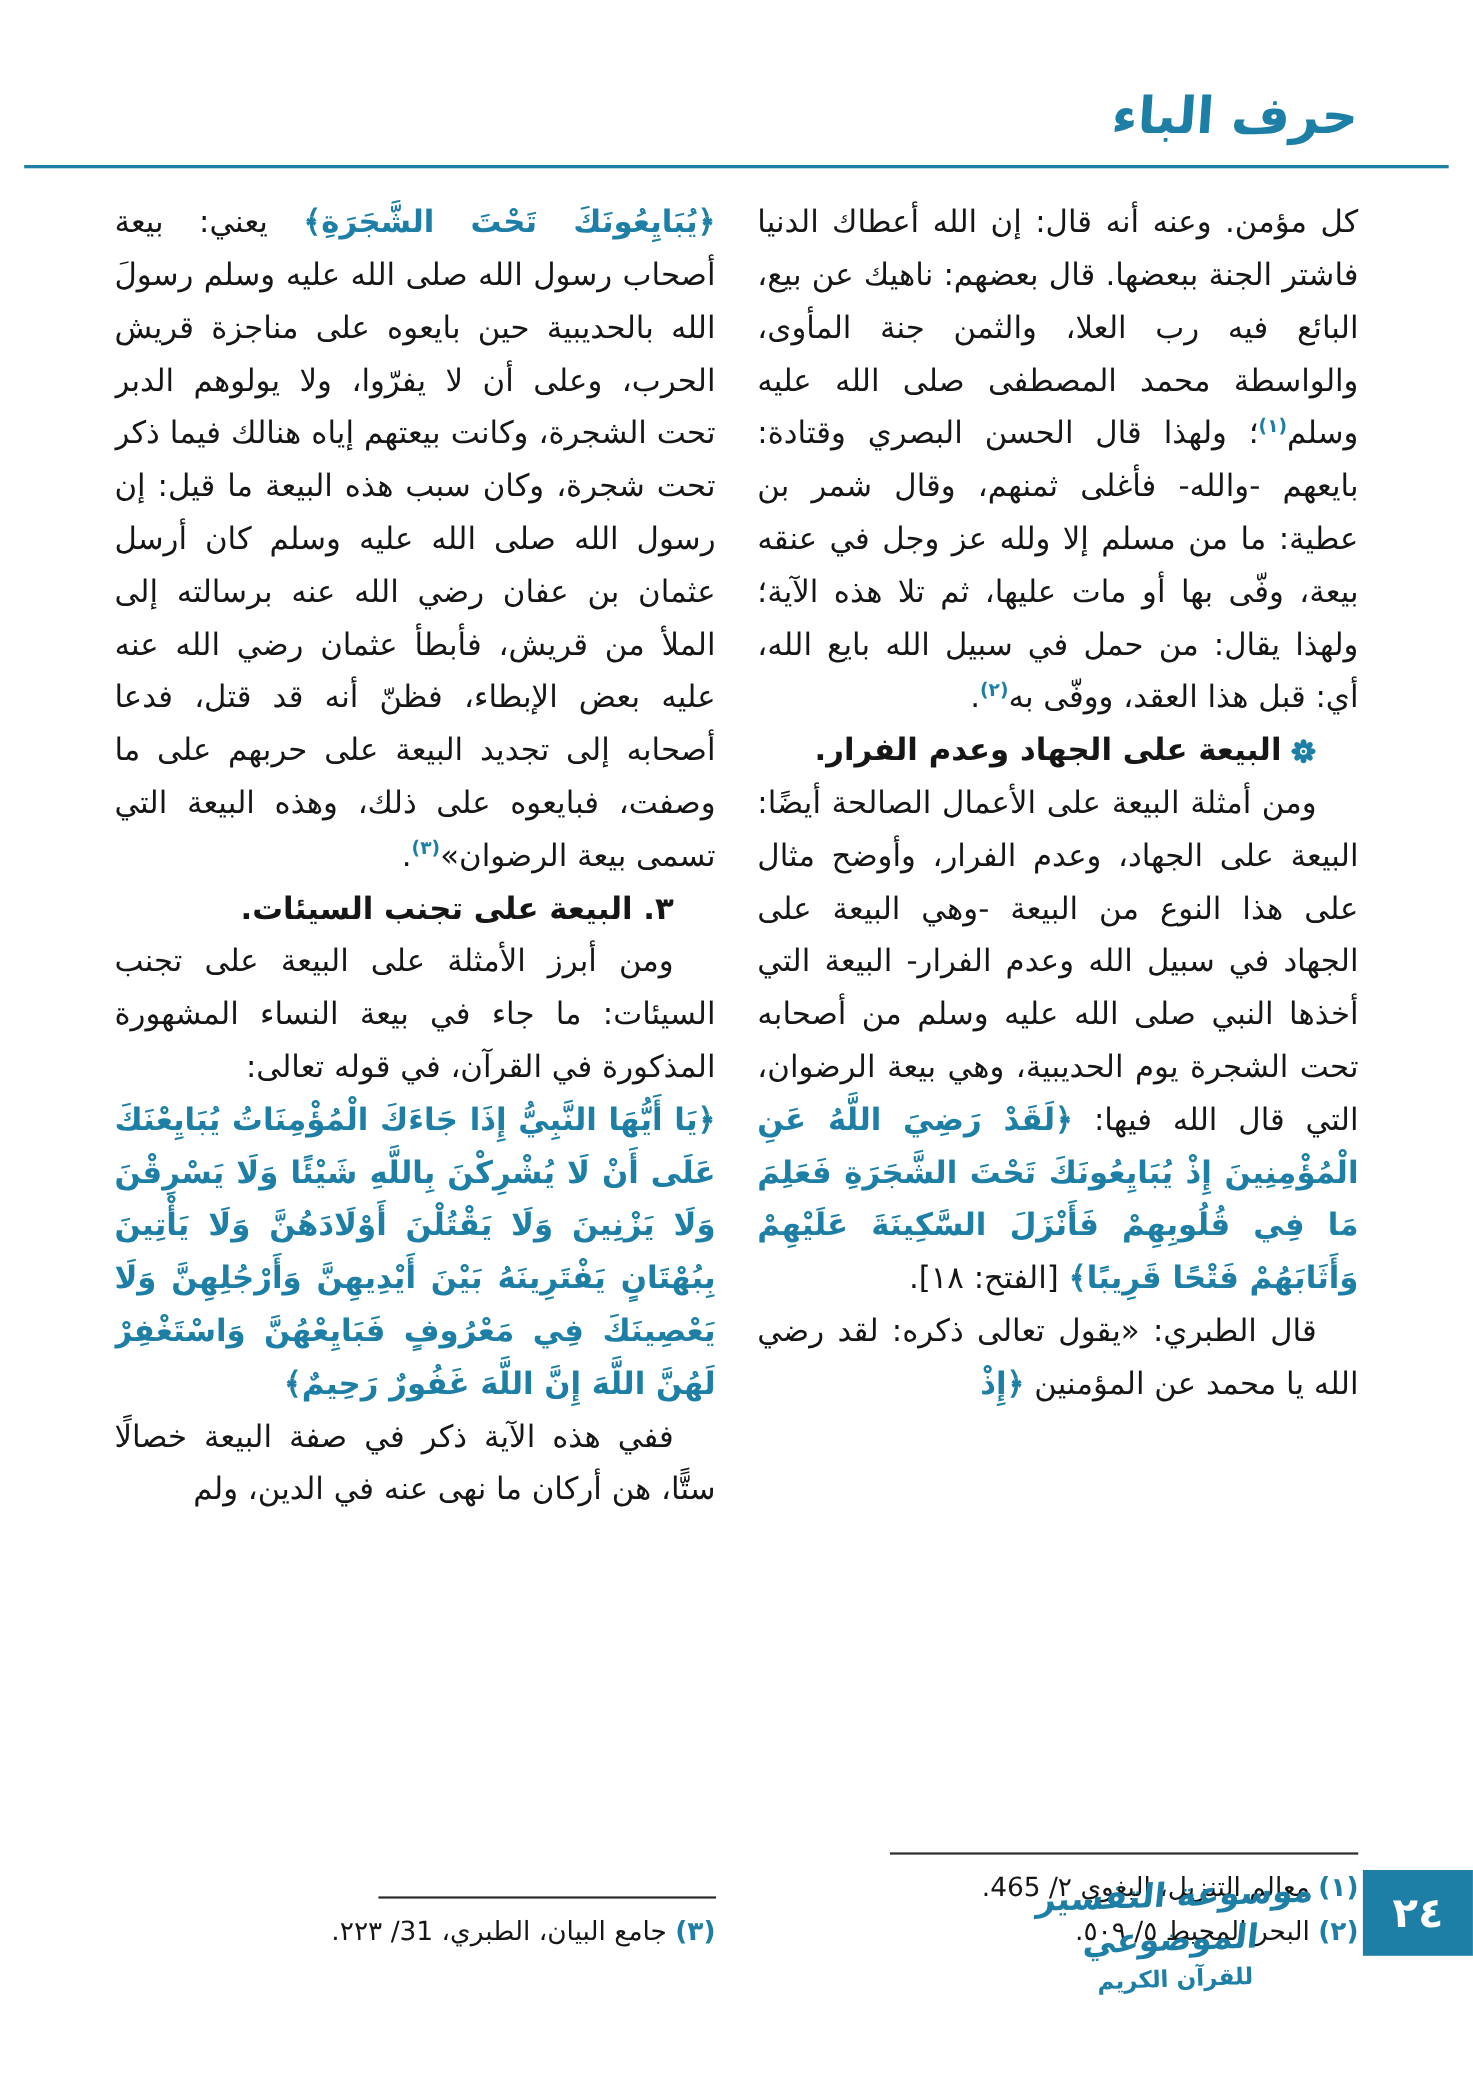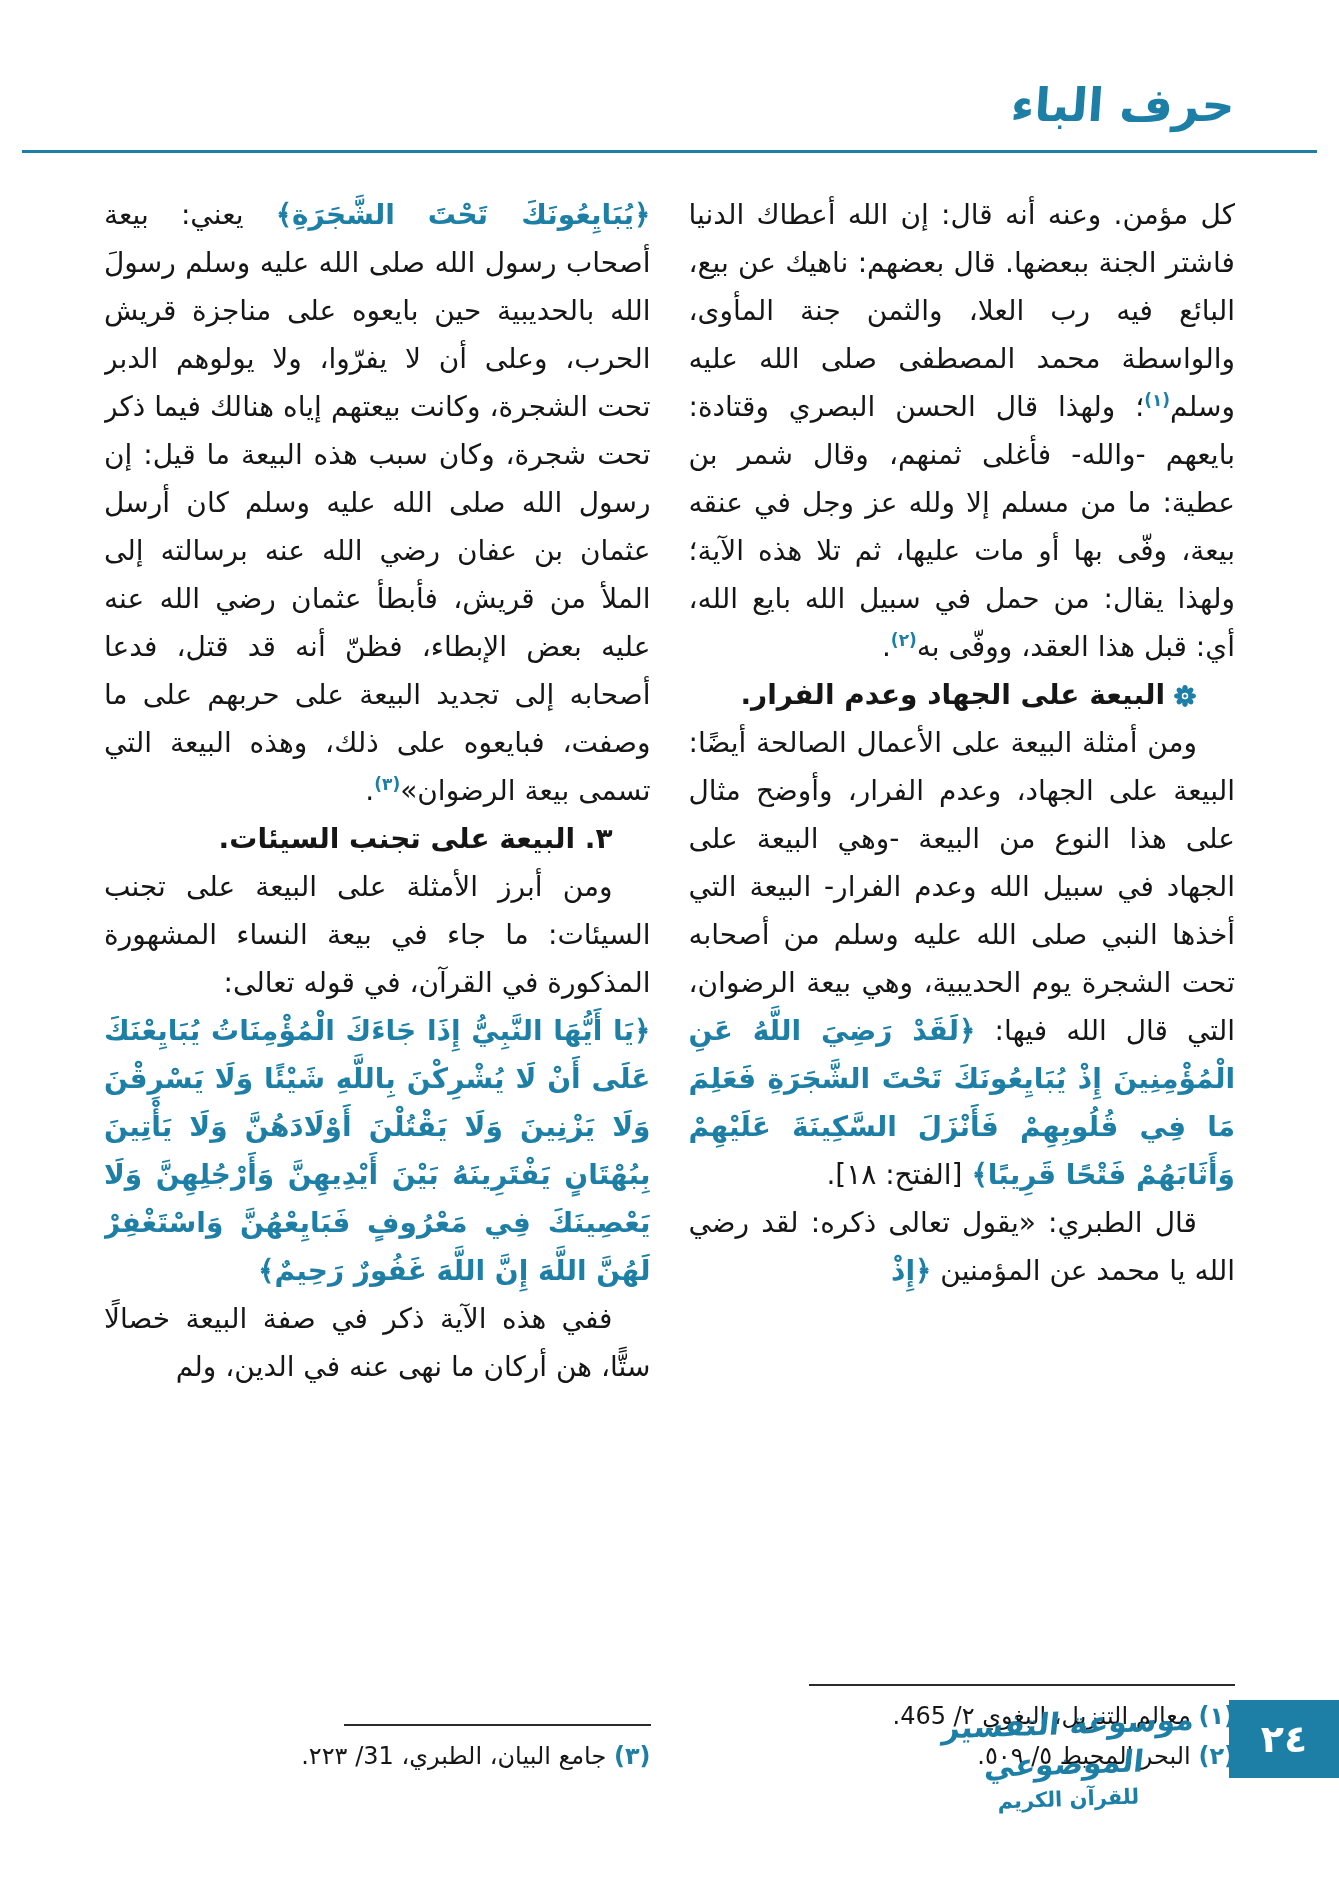--- a/index.html
+++ b/index.html
@@ -32,21 +32,21 @@
   }
 
   
   .columns{
     position:absolute;top:178px;right:104px;left:104px;height:1598px;
     display:flex;gap:38px;
   }
   .column{flex:1;position:relative;overflow:hidden;}
   .col-content{
     font-size:28px;line-height:48px;text-align:justify;
-    max-height:1440px;overflow:hidden;margin-top:13px;
+    max-height:1440px;overflow:hidden;
   }
   .para{margin:0;text-indent:38px;}
   .para.no-indent{text-indent:0;}
   .quran{color:var(--accent);font-weight:bold;}
   .fnref{
     color:var(--accent);font-size:17px;font-weight:bold;
     vertical-align:super;line-height:0;
   }
   .heading{font-weight:bold;}
   .bullet-heading{font-weight:bold;}
@@ -60,21 +60,21 @@
   .footnotes{position:absolute;bottom:0;right:0;left:0;}
   .fn-rule{height:2px;background:#2b2b2b;margin-bottom:10px;width:78%;}
   .fn-rule.short{width:56%;}
   .footnote{
     margin:0;font-size:24px;line-height:40px;text-align:right;text-indent:0;
   }
   .fn-num{color:var(--accent);font-weight:bold;}
 
   
   .page-number-box{
-    position:absolute;right:0;bottom:112px;width:110px;height:78px;
+    position:absolute;right:0;bottom:112px;width:100px;height:78px;
     background:var(--accent);color:#ffffff;
     display:flex;align-items:center;justify-content:center;
     font-size:38px;font-weight:bold;
   }
   .logo{
     position:absolute;bottom:76px;right:136px;width:272px;
     text-align:center;color:var(--accent);
     transform:rotate(-2deg);
   }
   .logo-line1{

